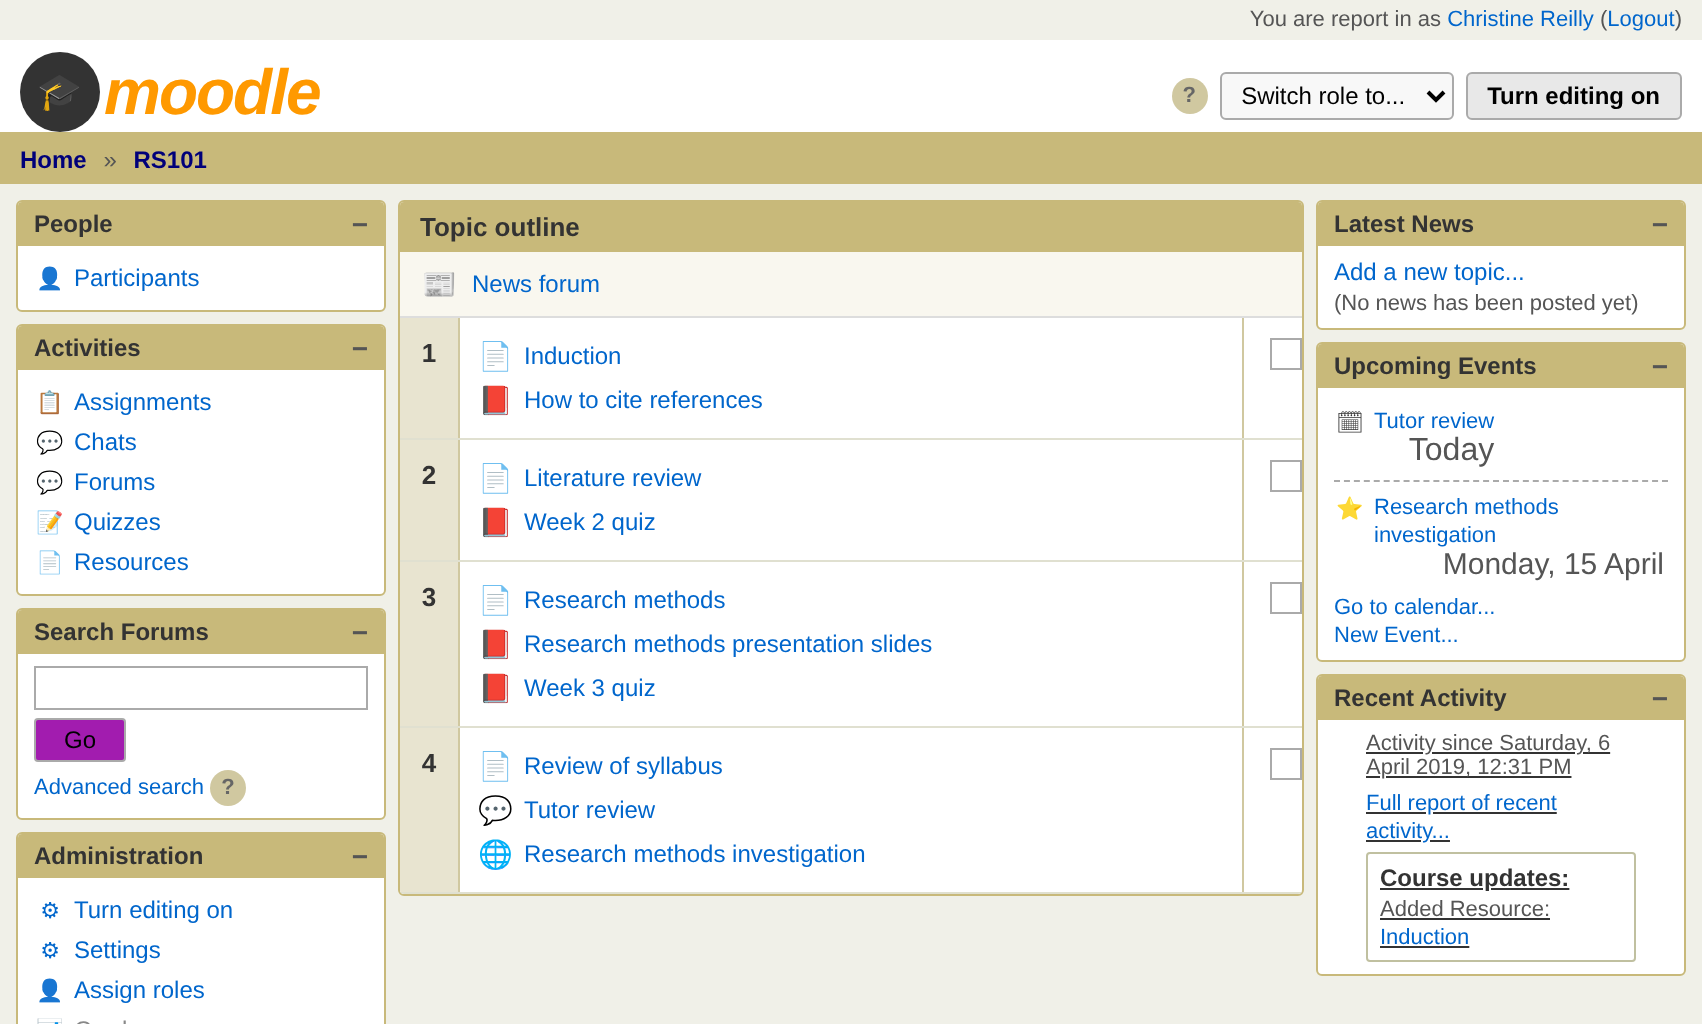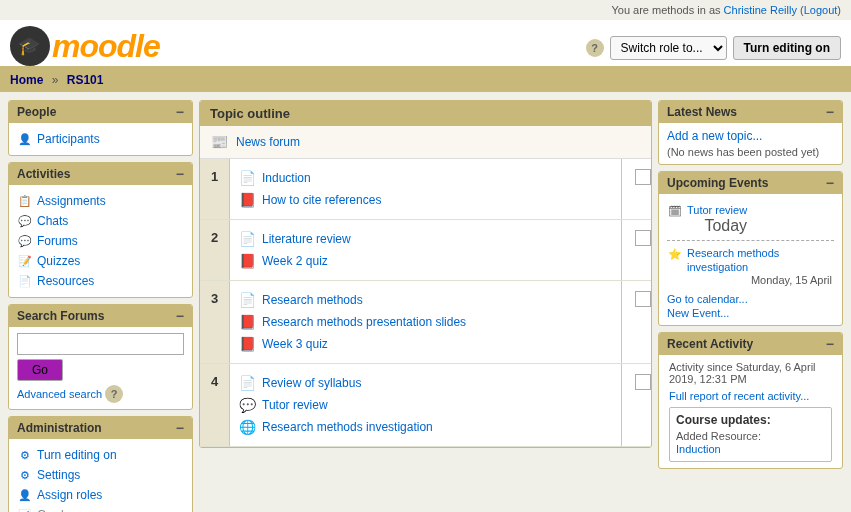--- a/index.html
+++ b/index.html
@@ -260,47 +260,47 @@
 
     .latest-news-content { padding: 6px 8px; }
     .latest-news-content a { color: #0066cc; text-decoration: none; }
     .no-news { color: #555; font-size: 11px; margin-top: 3px; }
 
     .upcoming-events-item {
       display: flex; align-items: flex-start; gap: 4px;
       padding: 3px 0;
     }
     .upcoming-events-item a { color: #0066cc; text-decoration: none; font-size: 11px; }
-    .event-date { text-align: right; font-size: 11px; color: #555; padding-right: 2px; }
+    .event-date { text-align: right; font-size: 15px; color: #555; padding-right: 2px; }
     .event-today { font-size: 16px; color: #555; text-align: right; }
 
     .calendar-links { display: flex; flex-direction: column; gap: 2px; margin-top: 4px; }
     .calendar-links a { color: #0066cc; text-decoration: none; font-size: 11px; }
 
-    .recent-activity-content { padding: 6px 10px; }
+    .recent-activity-content { padding: 6px 24px; text-decoration: underline; }
     .activity-since { font-size: 11px; color: #555; margin-bottom: 4px; }
     .full-report-link { color: #0066cc; text-decoration: none; font-size: 11px; }
 
     .course-updates-box {
       border: 1px solid #c0c0a0;
       border-radius: 2px;
       padding: 5px 6px;
       margin-top: 4px;
     }
     .course-updates-title { font-weight: bold; font-size: 12px; margin-bottom: 3px; }
     .course-updates-text { font-size: 11px; color: #555; }
     .course-updates-link { color: #0066cc; text-decoration: none; font-size: 11px; }
 
     .dotted-line { border-top: 1px dashed #aaa; margin: 2px 0; }
   </style>
 </head>
 <body>
 
 <div id="top-bar">
-  <span>You are methods in as</span>
+  <span>You are report in as</span>
   <a href="#">Christine Reilly</a>
   (<a href="#">Logout</a>)
 </div>
 
 <div id="header">
   <div id="logo">
     <div class="logo-icon">🎓</div>
     <span class="logo-text">moodle</span>
   </div>
   <div id="header-right">

